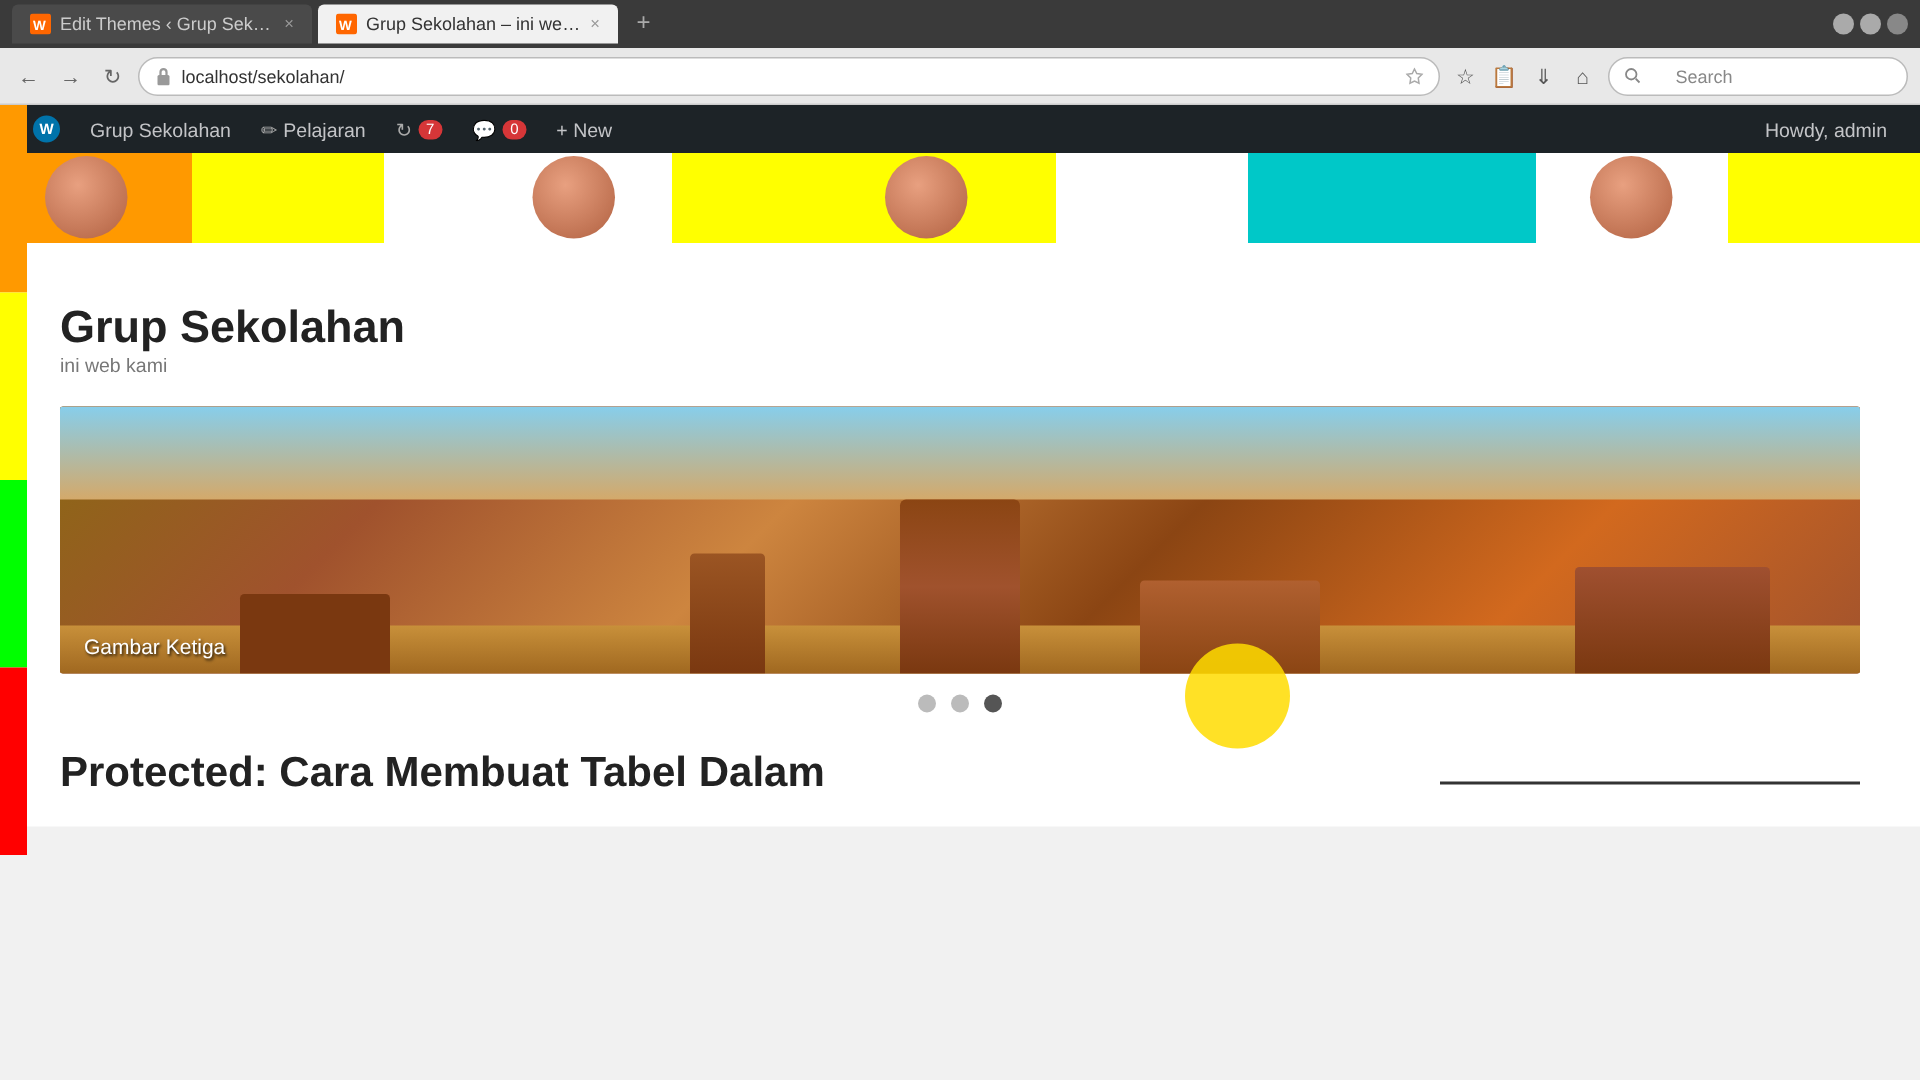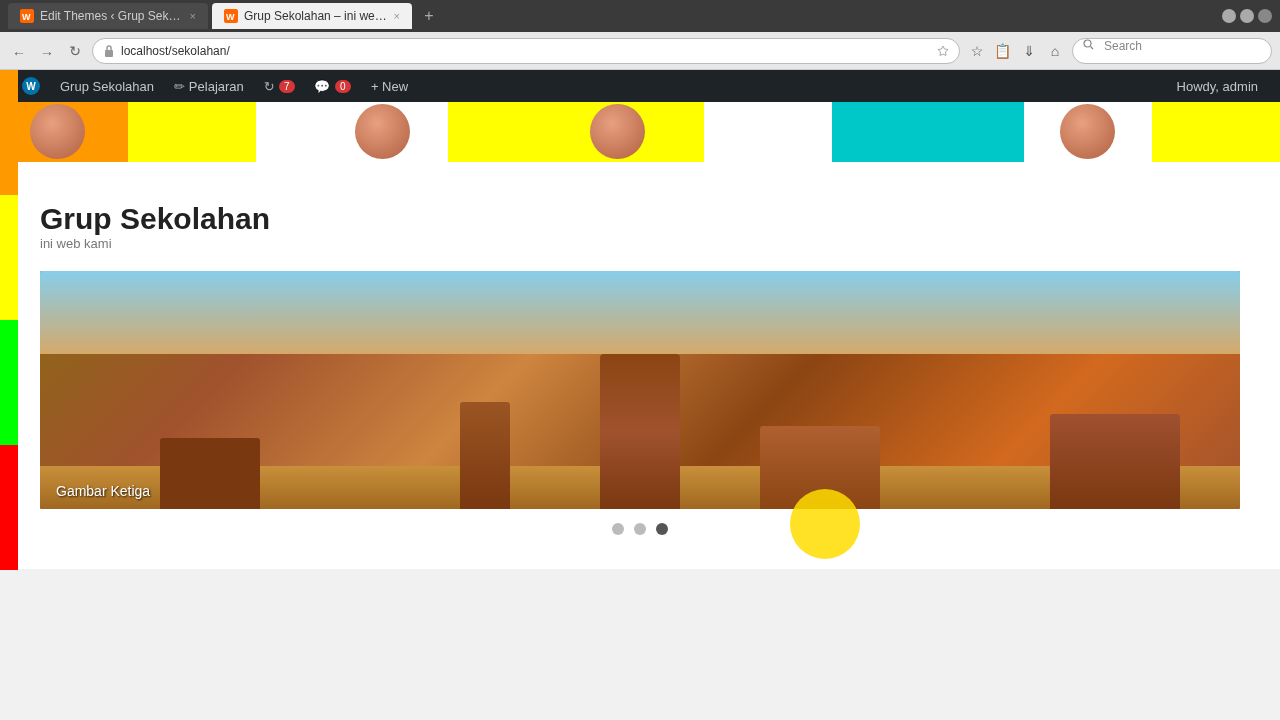--- a/index.html
+++ b/index.html
@@ -104,22 +104,22 @@
     .address-text { font-size: 12px; color: #333; flex: 1; }
     .search-bar {
       width: 200px;
       height: 26px;
       border: 1px solid #bbb;
       border-radius: 13px;
       padding: 0 10px;
       font-size: 12px;
       background: white;
       display: flex;
-      align-items: flex-start;
-      gap: 10px;
+      align-items: center;
+      gap: 23px;
     }
     .toolbar-icons {
       display: flex;
       gap: 4px;
       align-items: center;
     }
     .toolbar-icon {
       width: 22px;
       height: 22px;
       display: flex;
@@ -233,21 +233,21 @@
       gap: 4px;
     }
     .nav-item.active {
       color: #000;
       font-weight: 500;
     }
 
     
     .slider-container {
       width: 100%;
-      height: 238px;
+      height: 178px;
       background: #8b4513;
       border-radius: 2px;
       overflow: hidden;
       position: relative;
     }
     .slider-image {
       width: 100%;
       height: 100%;
       background: linear-gradient(135deg, #8b6914 0%, #a0522d 20%, #cd853f 40%, #8b4513 60%, #d2691e 80%, #a0522d 100%);
       position: relative;
@@ -524,13 +524,17 @@
   <div style="position:relative;">
     <div class="slider-dots">
       <div class="dot"></div>
       <div class="dot"></div>
       <div class="dot active"></div>
     </div>
 
     <div class="cursor-highlight" style="left: 750px; top: -20px;"></div>
   </div>
 
+  <div class="article-title-area">
+    <div class="article-title">Protected: Cara Membuat Tabel Dalam</div>
+    <div class="article-divider"></div>
+  </div>
 </div>
 
 </body></html>

